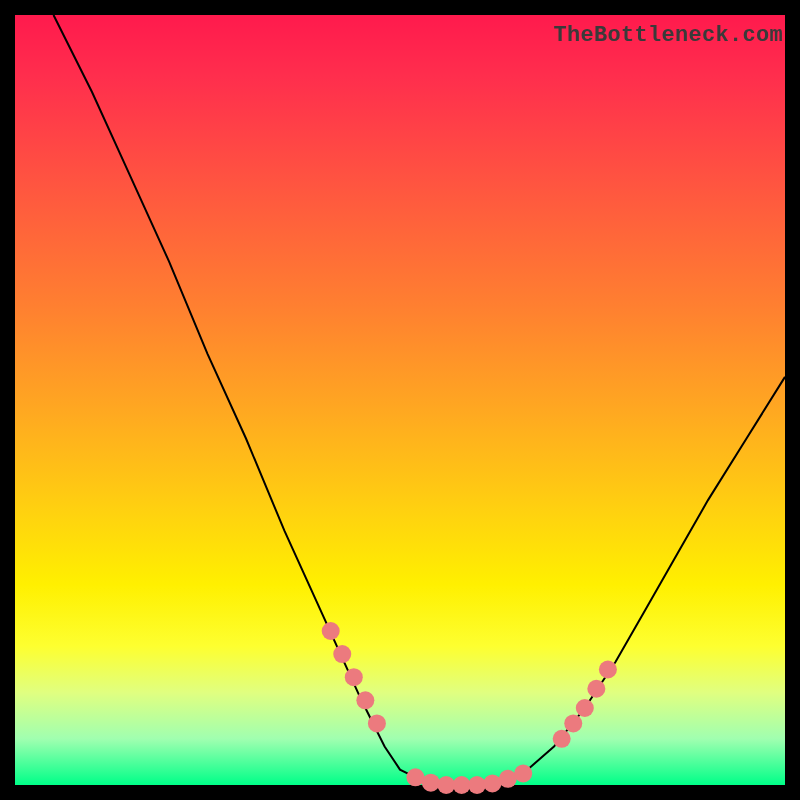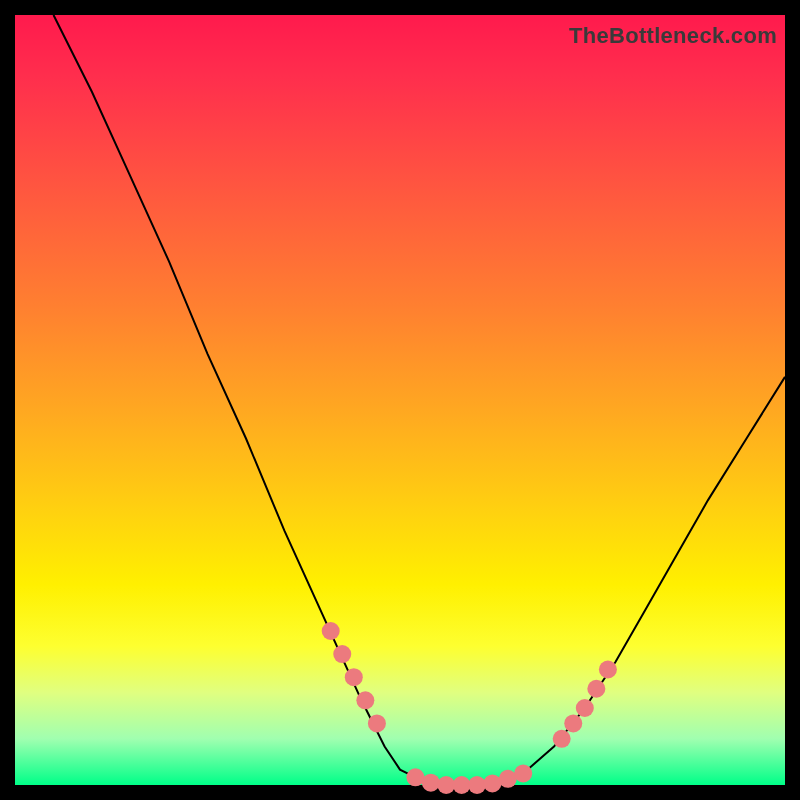--- a/index.html
+++ b/index.html
@@ -26,26 +26,27 @@
       #fff000 74%,
       #fdff30 82%,
       #e0ff80 88%,
       #a0ffb0 94%,
       #00ff88 100%
     );
   }
   .watermark {
     position: absolute;
     top: 8px;
-    right: 8px;
+    right: 2px;
     color: #3a3a3a;
     font-weight: bold;
     font-size: 22px;
     letter-spacing: 0.3px;
     z-index: 10;
+    font-family: Liberation Mono, monospace;
   }
   svg.plot {
     position: absolute;
     left: 0;
     top: 0;
     width: 770px;
     height: 770px;
     overflow: visible;
   }
   .curve {

